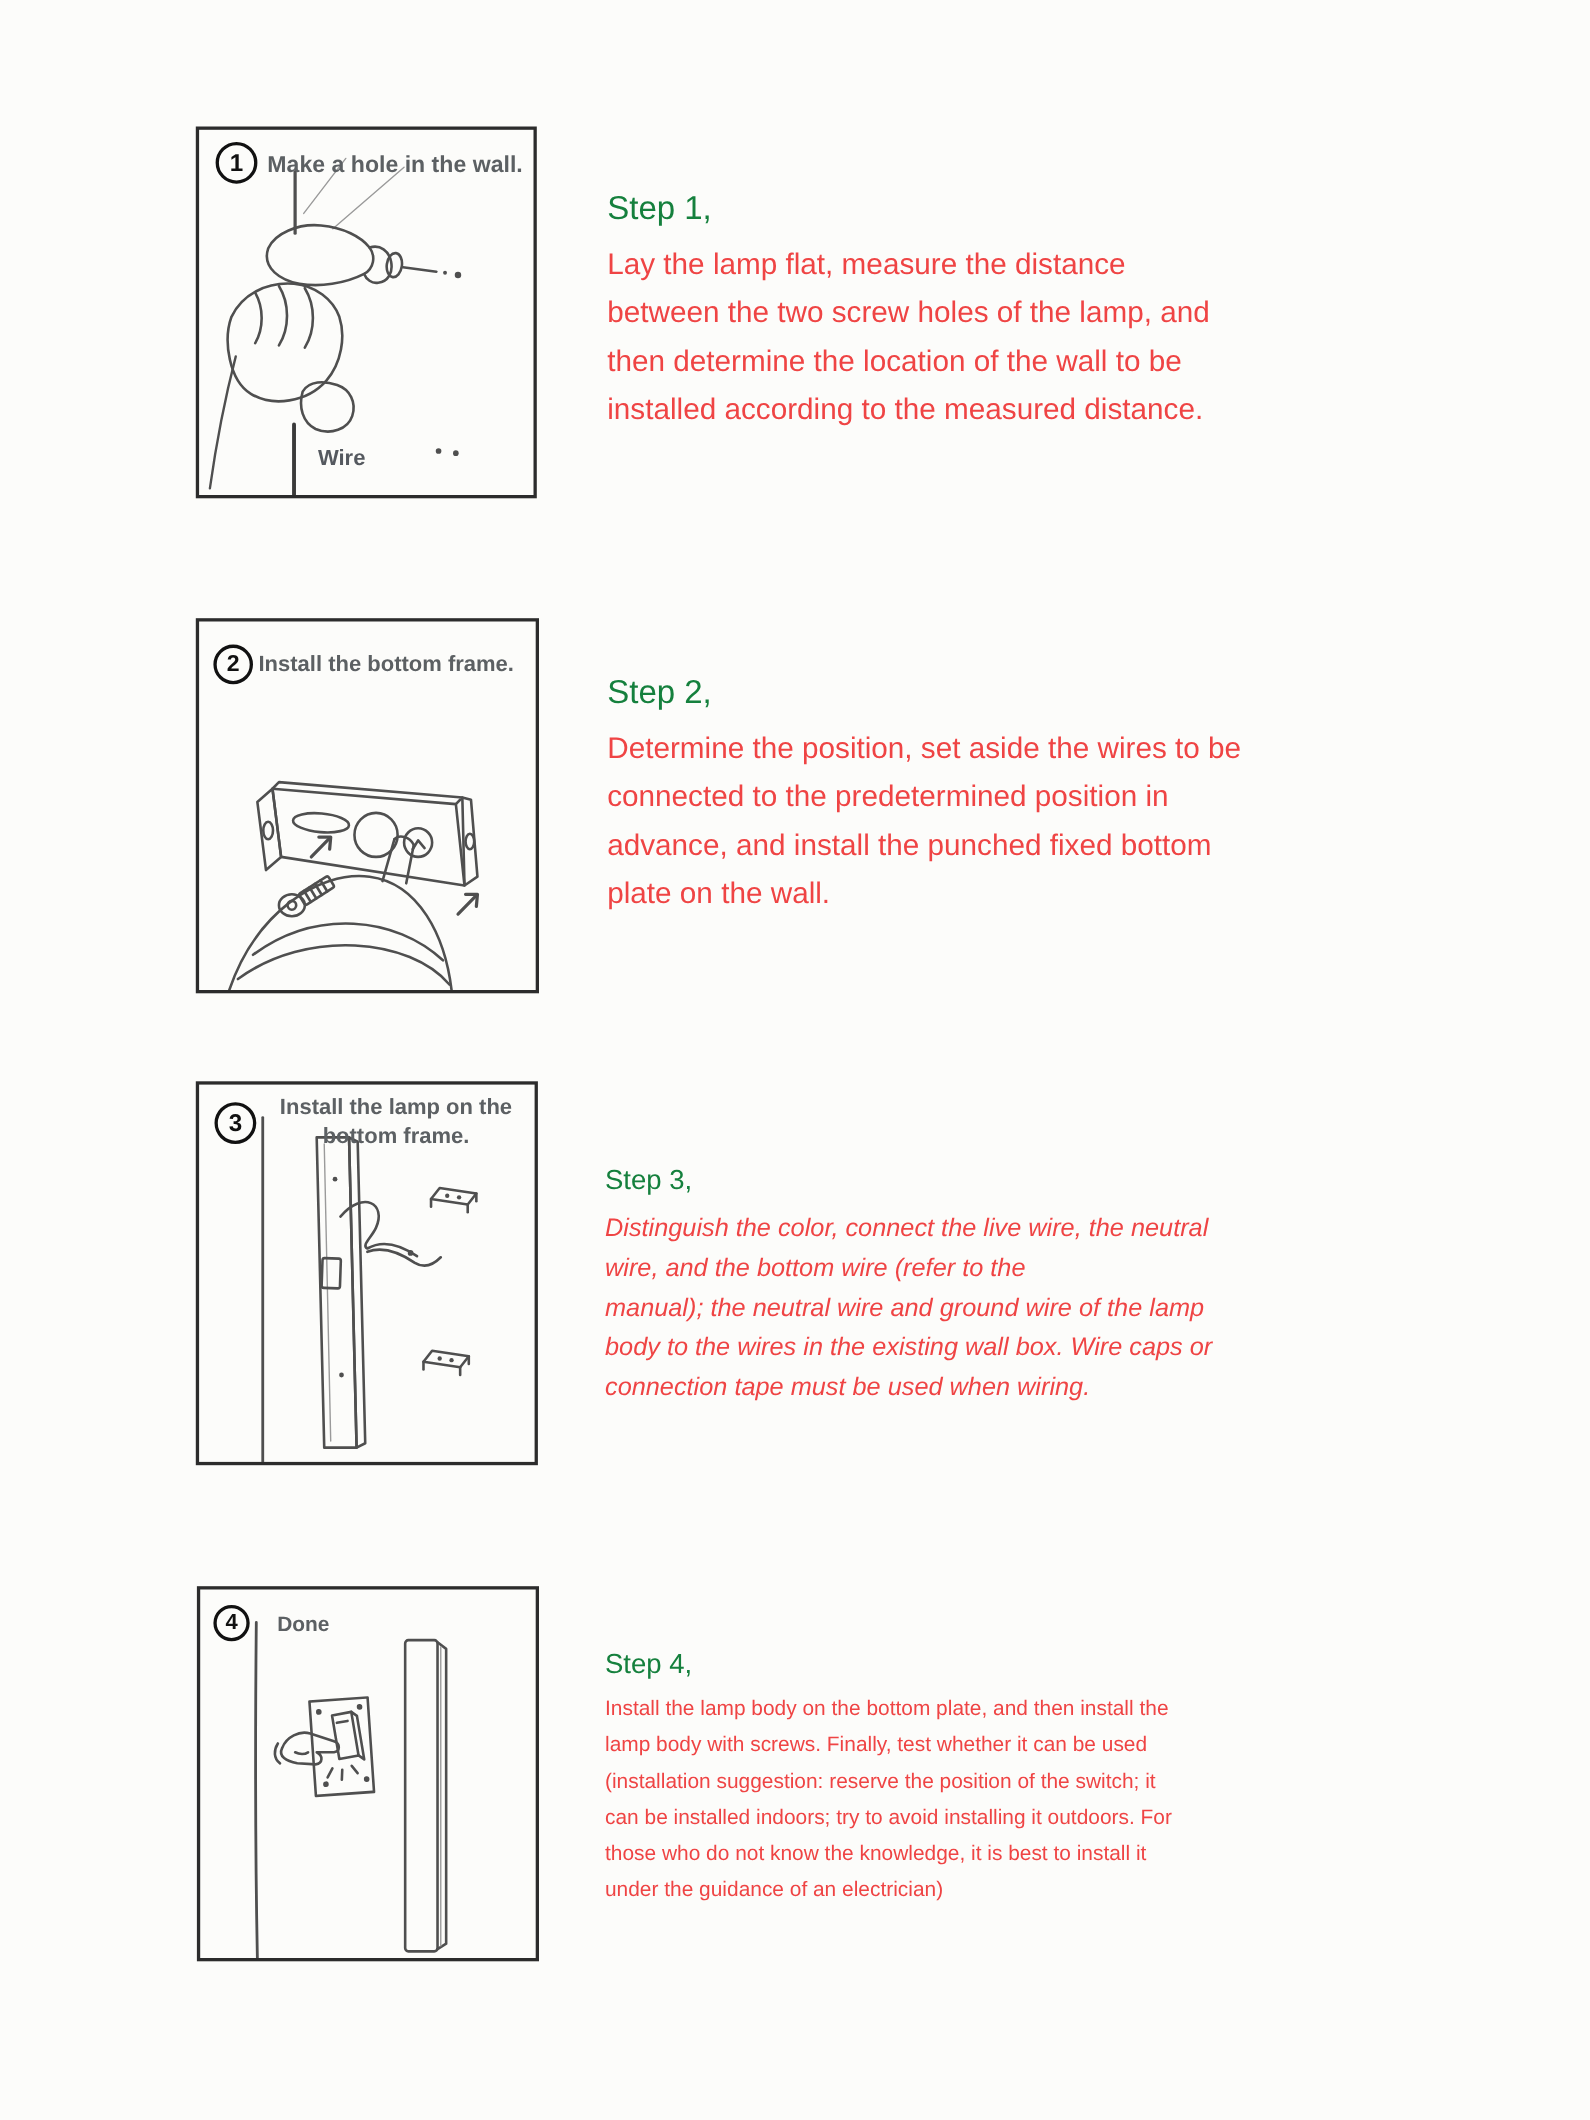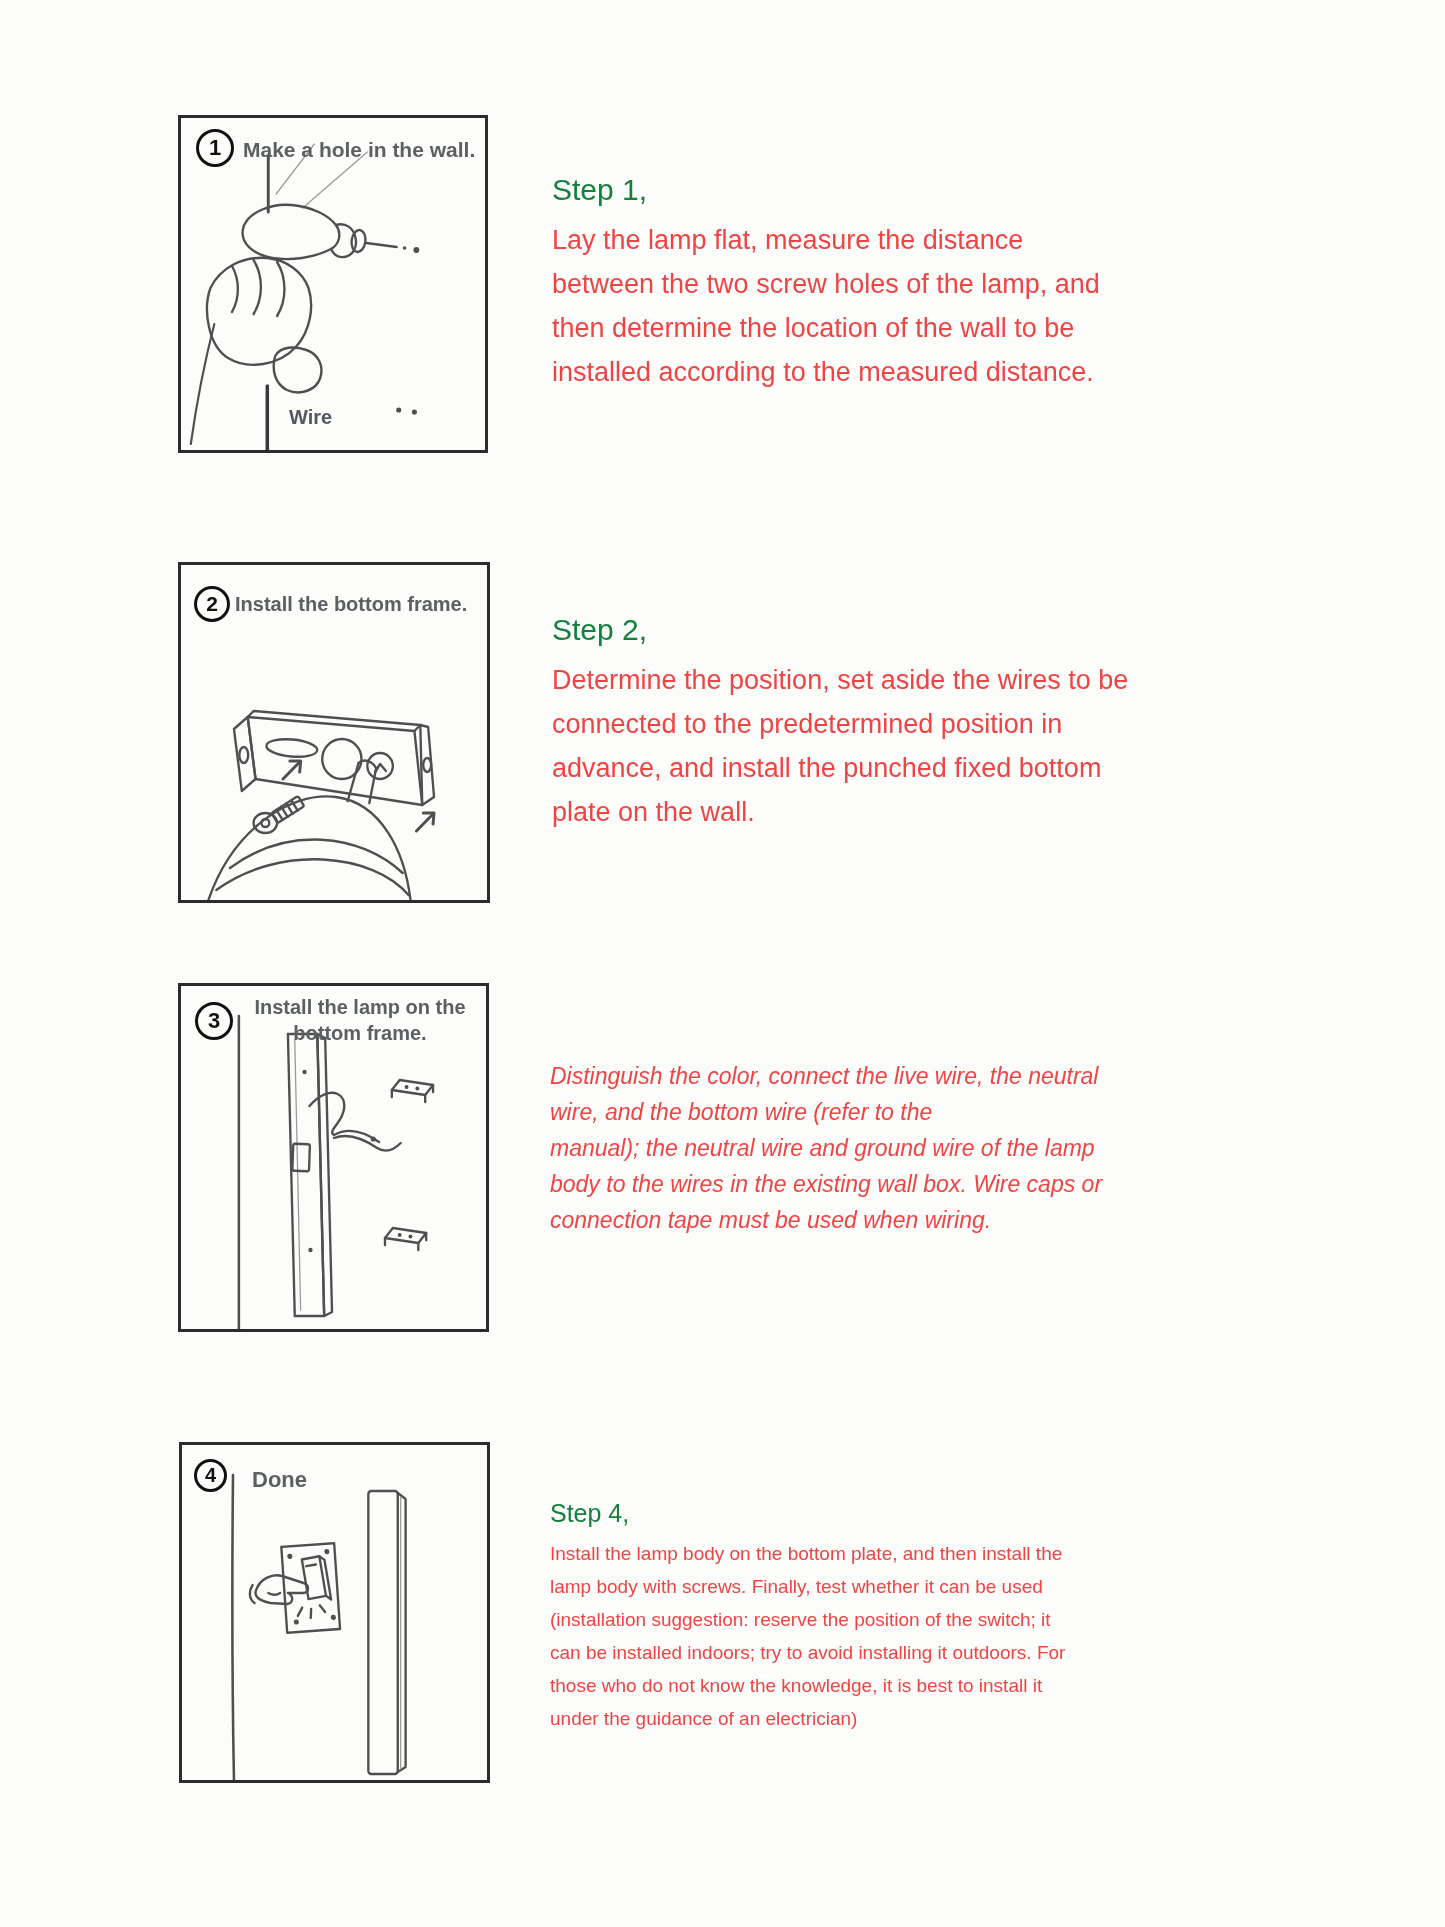--- a/index.html
+++ b/index.html
@@ -187,30 +187,31 @@
         <polygon points="2,12 10,2 44,7 36,17"></polygon>
         <line x1="2" y1="12" x2="2" y2="19"></line>
         <line x1="36" y1="17" x2="36" y2="24"></line>
         <line x1="44" y1="7" x2="44" y2="14"></line>
         <circle class="dot" cx="17" cy="9" r="2"></circle>
         <circle class="dot" cx="28" cy="10.5" r="2"></circle>
       </g>
     </svg>
   </div>
   <div class="step-text t-md" style="left:550px;top:1058px;width:640px;">
+    <h2 class="step-heading">Step 3,</h2>
     <p class="step-body">Distinguish the color, connect the live wire, the neutral
 wire, and the bottom wire (refer to the
 manual); the neutral wire and ground wire of the lamp
 body to the wires in the existing wall box. Wire caps or
 connection tape must be used when wiring.</p>
   </div>
 
   <div class="illus-box" style="left:179px;top:1442px;width:311px;height:341px;">
     <span class="circle-num" style="left:12px;top:14px;width:33px;height:33px;font-size:20px;">4</span>
-    <span class="box-title" style="left:70px;top:22px;font-size:22px;">Done</span>
+    <span class="box-title" style="left:70px;top:22px;font-size:19px;">Done</span>
     <svg class="art" viewBox="0 0 311 335" preserveAspectRatio="none" aria-hidden="true">
 
       <path d="M52,30 C51,130 51,236 53,335" stroke-width="2.6"></path>
 
       <rect x="190" y="46" width="30" height="283" rx="3"></rect>
       <polyline points="220,48 228,54 228,322 220,327"></polyline>
       <line class="thin" x1="223" y1="52" x2="223" y2="324"></line>
 
       <g transform="rotate(-4 130 140)">
         <rect x="104" y="100" width="54" height="86"></rect>

